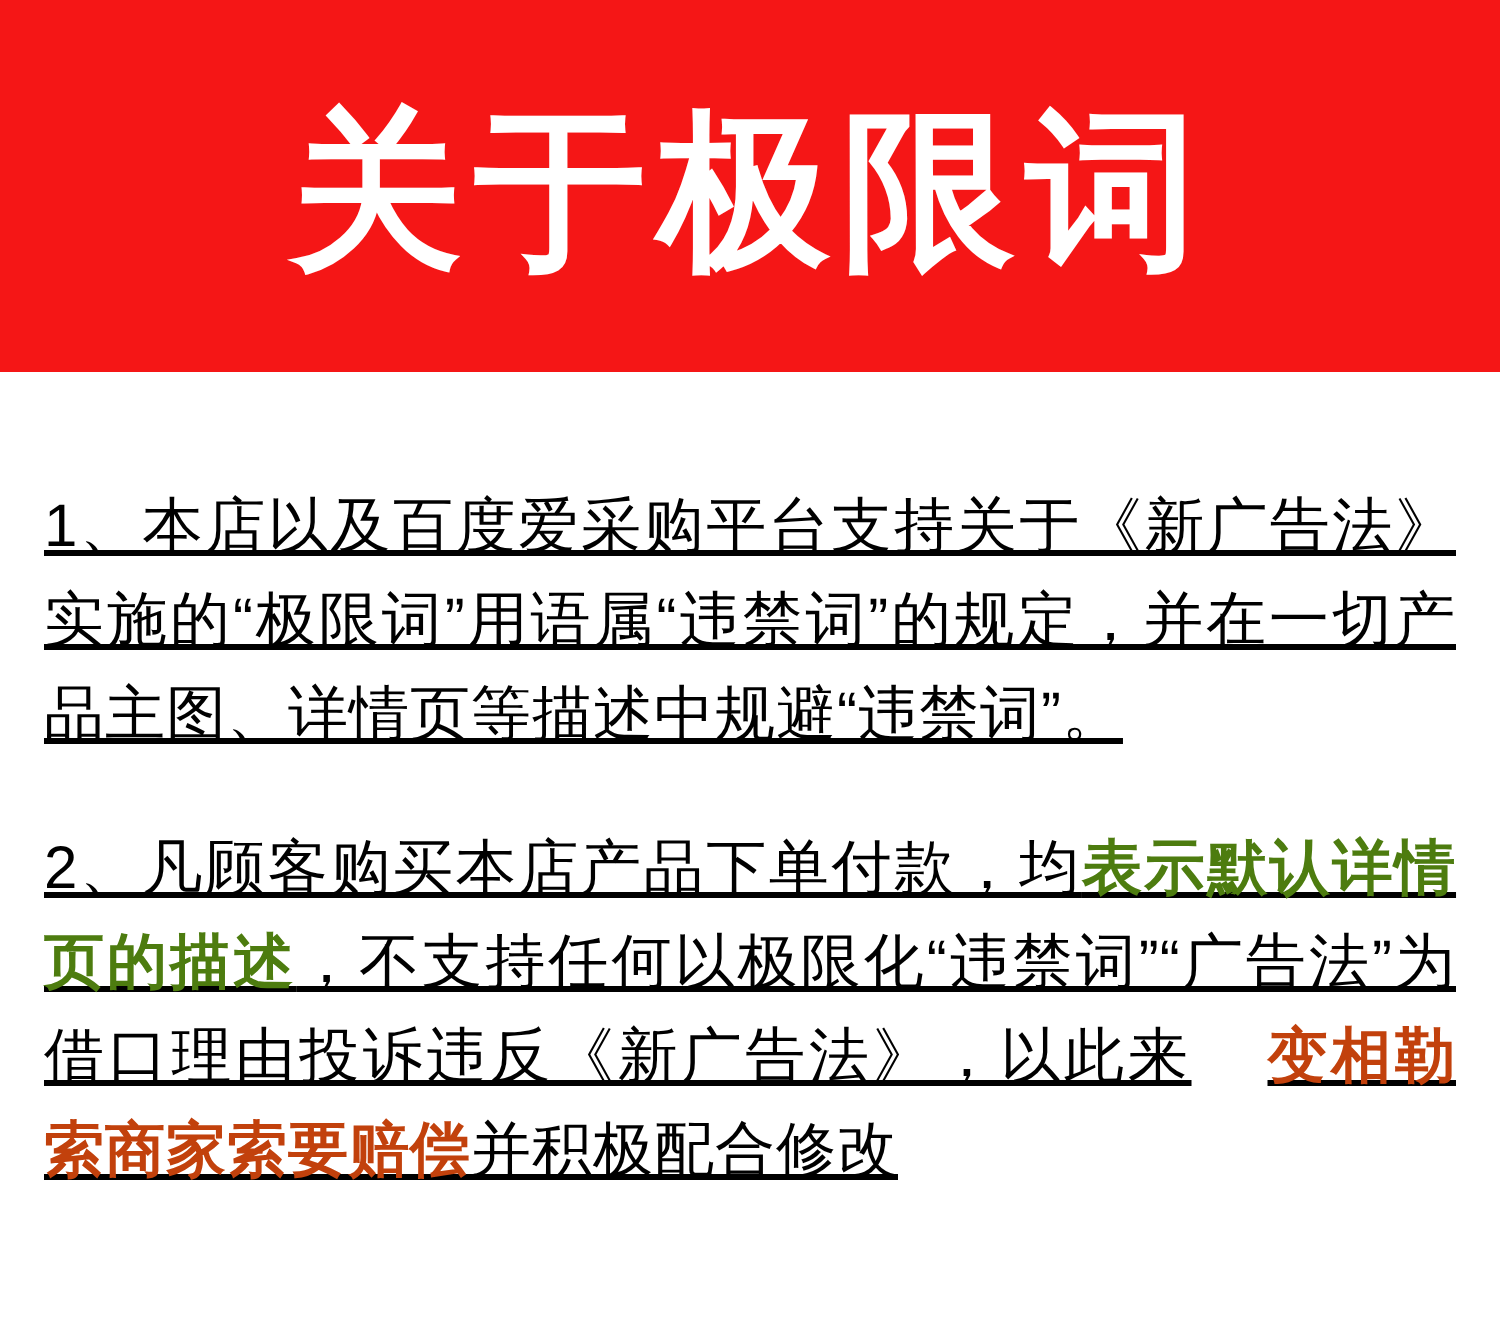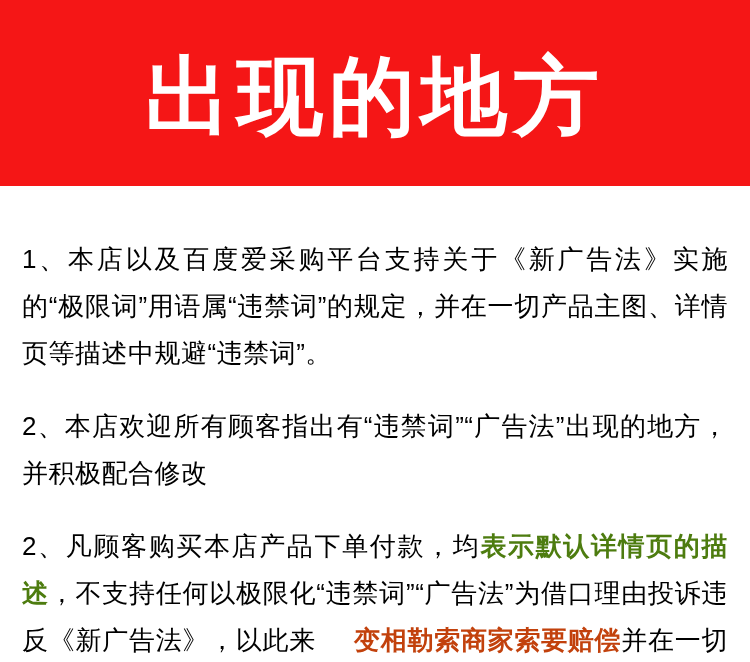--- a/index.html
+++ b/index.html
@@ -36,40 +36,40 @@
     line-height: 1;
     font-family: "Liberation Sans", sans-serif;
     text-align: center;
     margin-top: 6px;
   }
   .content {
     padding: 24px 22px 0 22px;
     box-sizing: border-box;
   }
   .para {
-    font-size: 26px;
+    font-size: 30px;
     line-height: 47px;
     color: #000000;
     font-family: "Liberation Sans", sans-serif;
     letter-spacing: 0.5px;
     text-align: justify;
+    text-decoration: underline;
   }
   .hl {
     color: #ef0c0c;
     font-weight: bold;
   }
 </style>
 </head>
 <body>
 
 <div class="page">
 
   <div class="banner">
-    <div class="banner-title">出现的地方</div>
+    <div class="banner-title">关于极限词</div>
   </div>
 
   <div class="content">
     <p class="para"><span>1、本店以及百度爱采购平台支持关于《新广告法》实施的“极限词”用语属“违禁词”的规定，并在一切产品主图、详情页等描述中规避“违禁词”。</span></p>
-    <p class="para"><span>2、本店欢迎所有顾客指出有“违禁词”“广告法”出现的地方，并积极配合修改</span></p>
-    <p class="para"><span>2、凡顾客购买本店产品下单付款，均</span><span class="hl" style="color: #4d7c0f;">表示默认详情页的描述</span><span>，不支持任何以极限化“违禁词”“广告法”为借口理由投诉违反《新广告法》，以此来</span><span class="hl" style="color: #c2410c; margin-left: 38px;">变相勒索商家索要赔偿</span><span>并在一切产品主图</span></p>
+    <p class="para"><span>2、凡顾客购买本店产品下单付款，均</span><span class="hl" style="color: #4d7c0f;">表示默认详情页的描述</span><span>，不支持任何以极限化“违禁词”“广告法”为借口理由投诉违反《新广告法》，以此来</span><span class="hl" style="color: #c2410c; margin-left: 38px;">变相勒索商家索要赔偿</span><span>并积极配合修改</span></p>
   </div>
 
 </div>
 
 </body></html>

